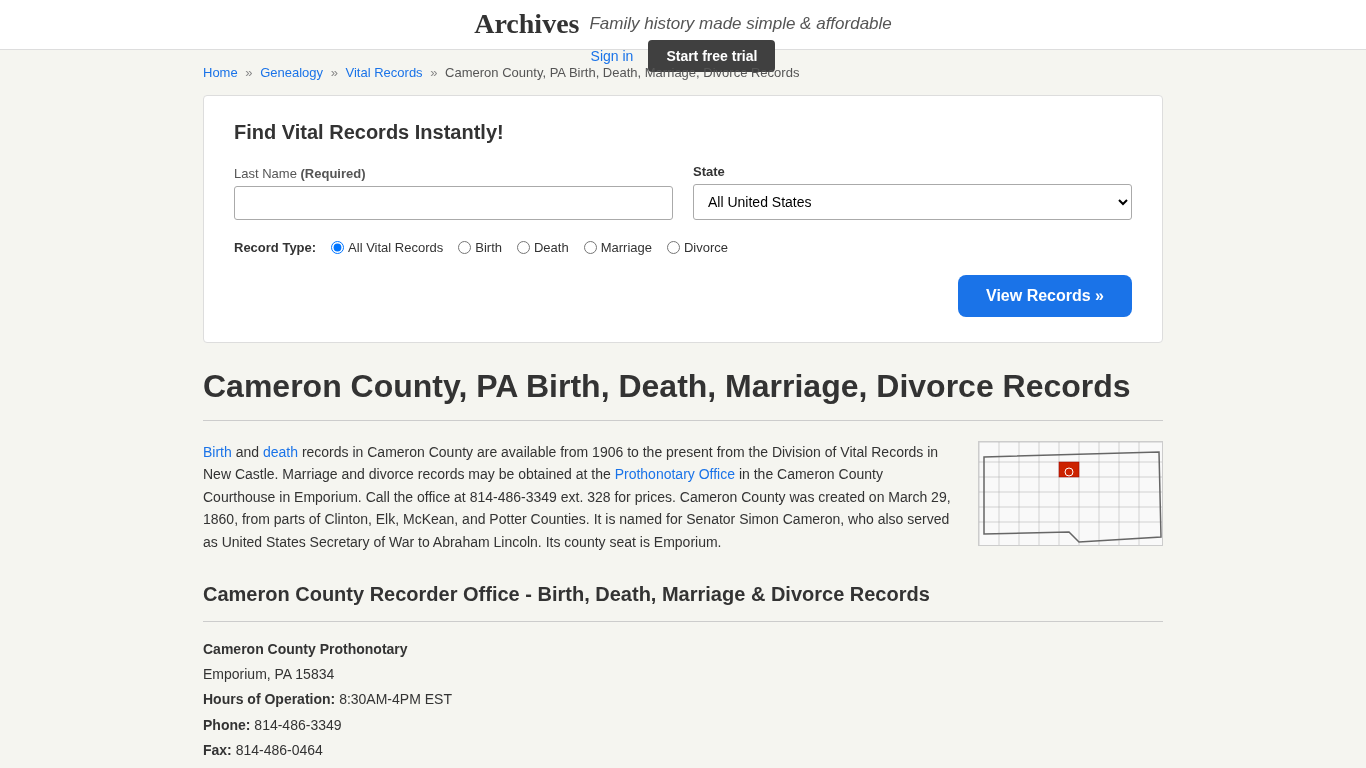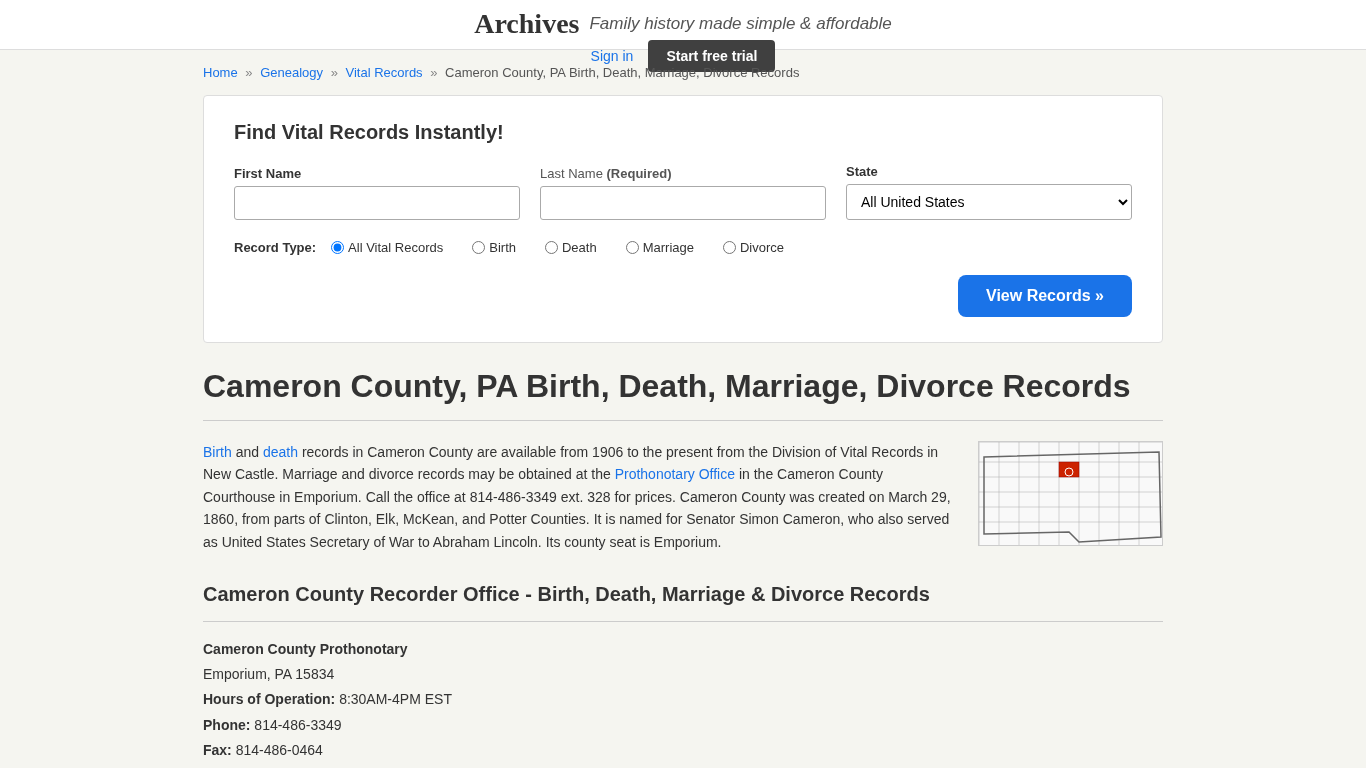--- a/index.html
+++ b/index.html
@@ -140,21 +140,21 @@
       gap: 15px;
       margin-bottom: 20px;
     }
     .record-type-label {
       font-size: 13px;
       font-weight: bold;
       color: #333;
     }
     .record-type-options {
       display: flex;
-      gap: 29px;
+      gap: 15px;
       align-items: center;
     }
     .record-type-options label {
       display: flex;
       align-items: center;
       gap: 4px;
       font-size: 13px;
       cursor: pointer;
     }
     .record-type-options input[type="radio"] {
@@ -264,24 +264,20 @@
     <a href="#">Genealogy</a>
     <span class="separator"> »</span>
     <a href="#">Vital Records</a>
     <span class="separator"> »</span>
     <span class="current">Cameron County, PA Birth, Death, Marriage, Divorce Records</span>
   </div>
 
   <div class="search-box">
     <h2>Find Vital Records Instantly!</h2>
     <div class="search-fields">
-      <div class="field-group field-group-first">
-        <label>First Name</label>
-        <input type="text" style="">
-      </div>
       <div class="field-group field-group-last">
         <label>
           <span>Last Name</span> <span style="font-weight:bold;color:#555;text-align:right;">(Required)</span>
         </label>
         <input type="text" style="">
       </div>
       <div class="field-group field-group-state">
         <label>State</label>
         <select>
           <option>All United States</option>

